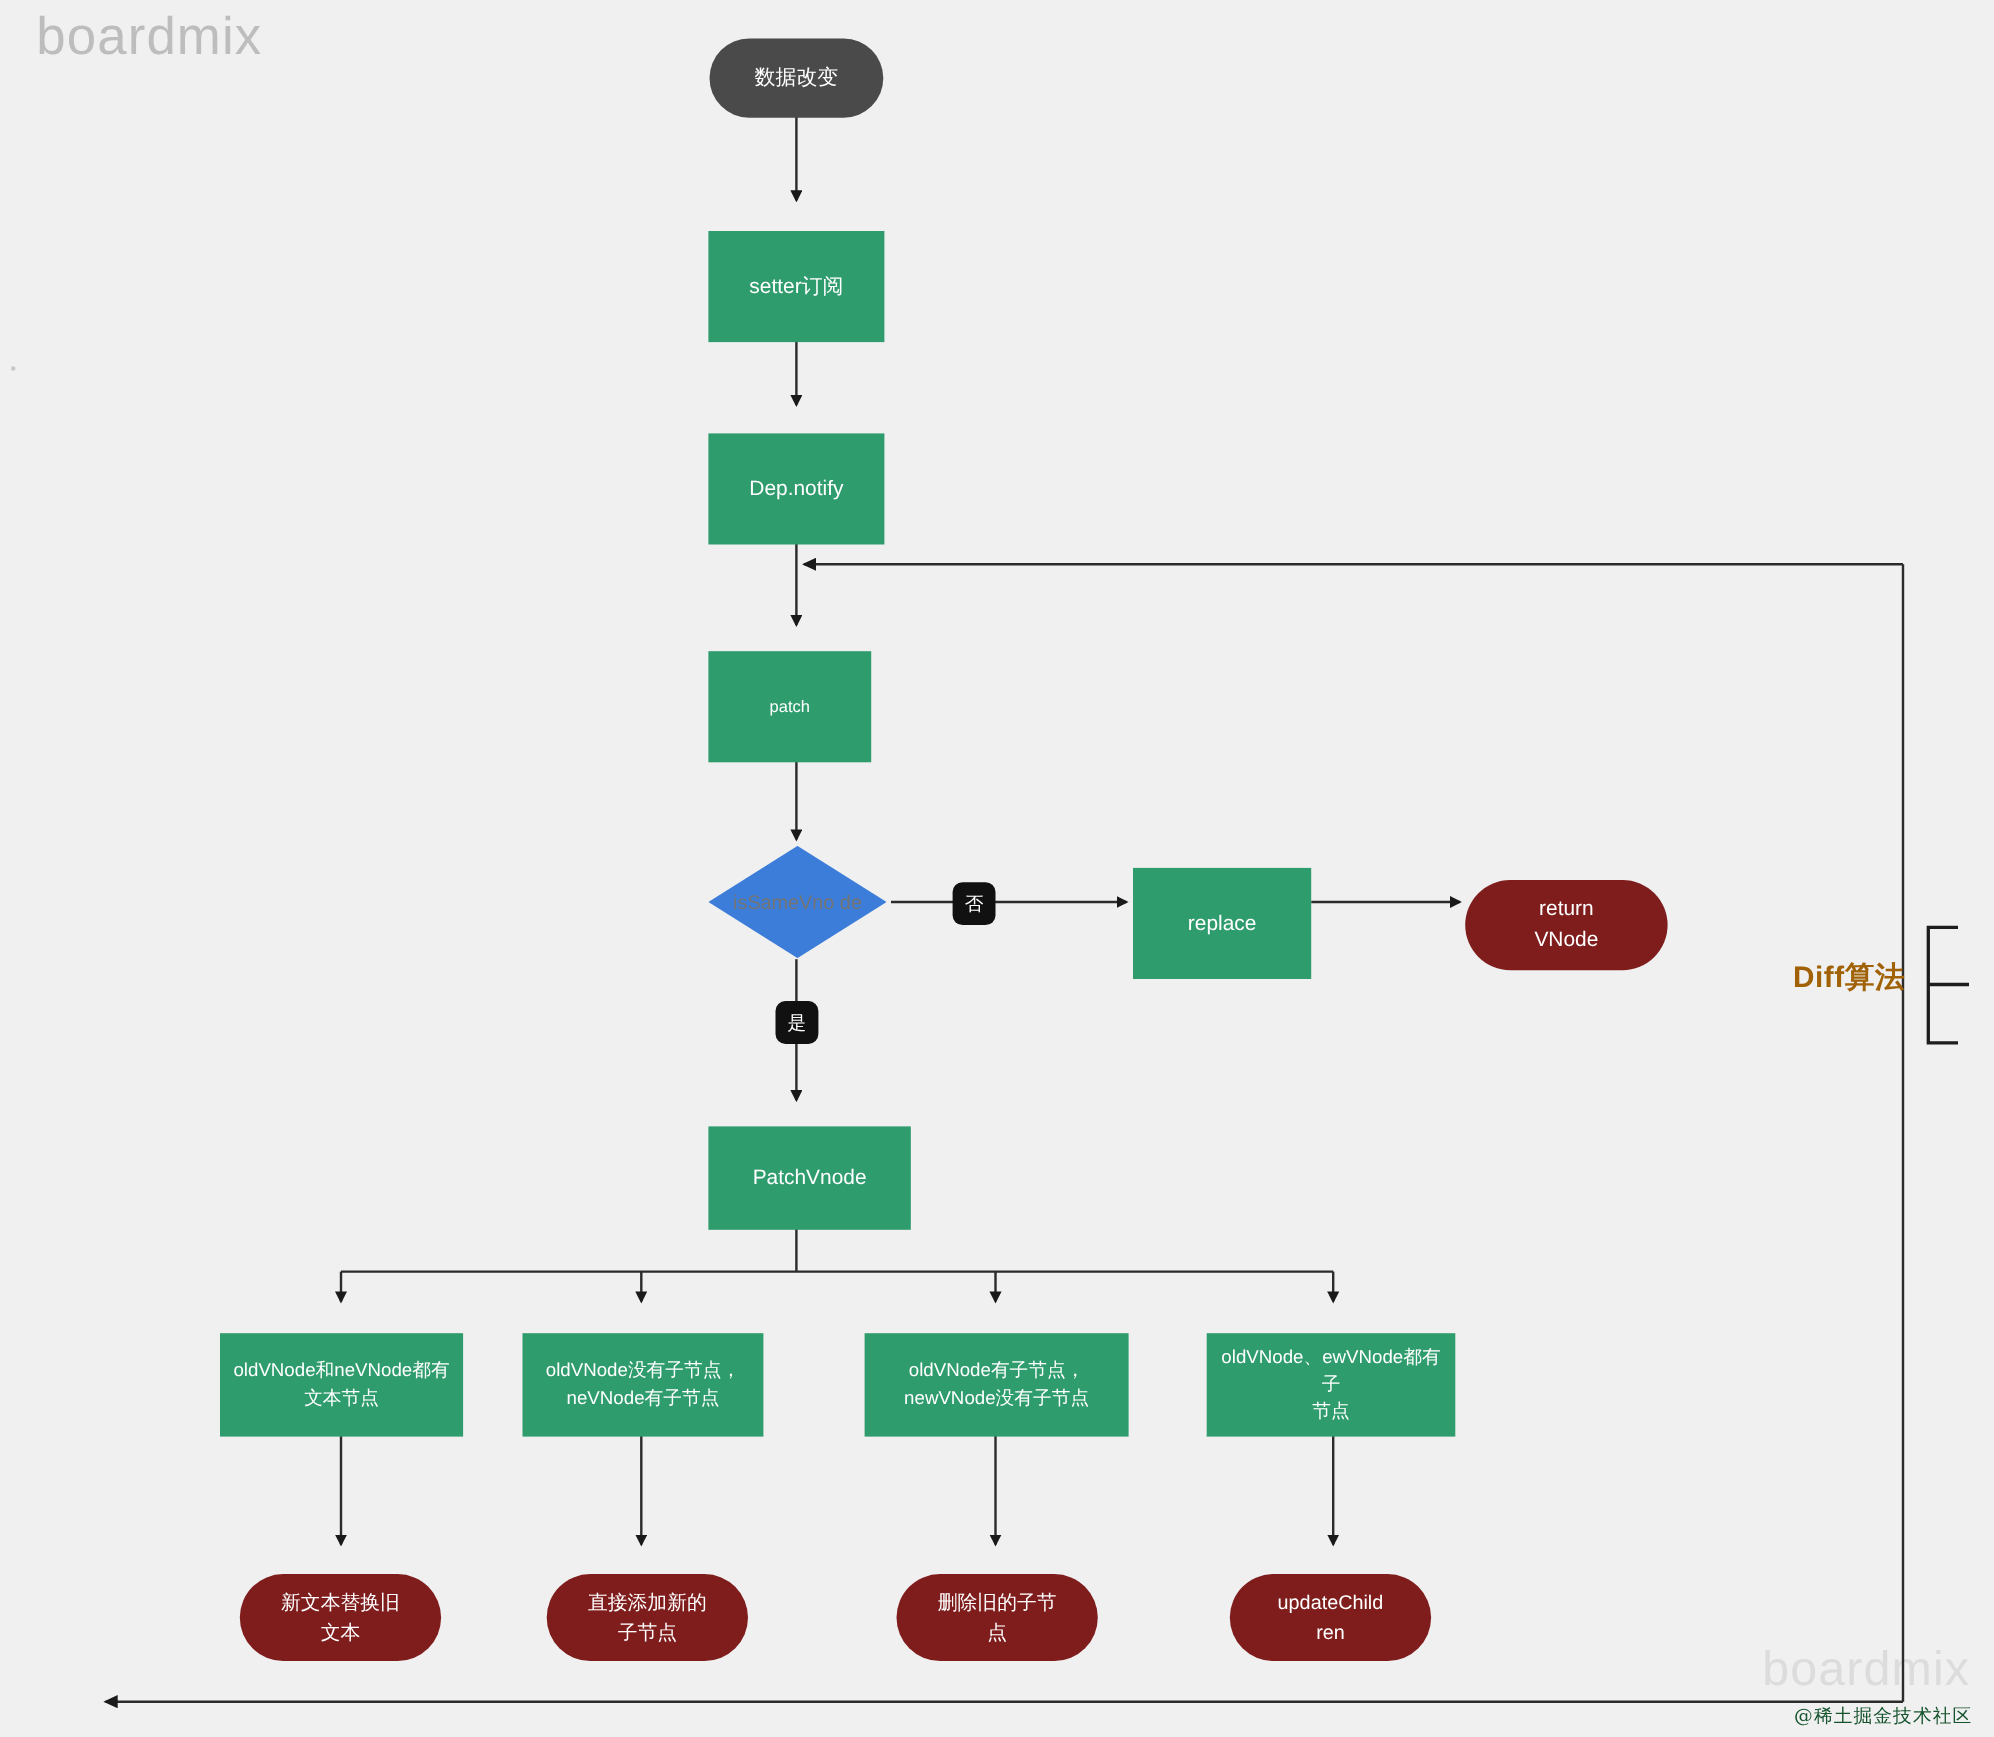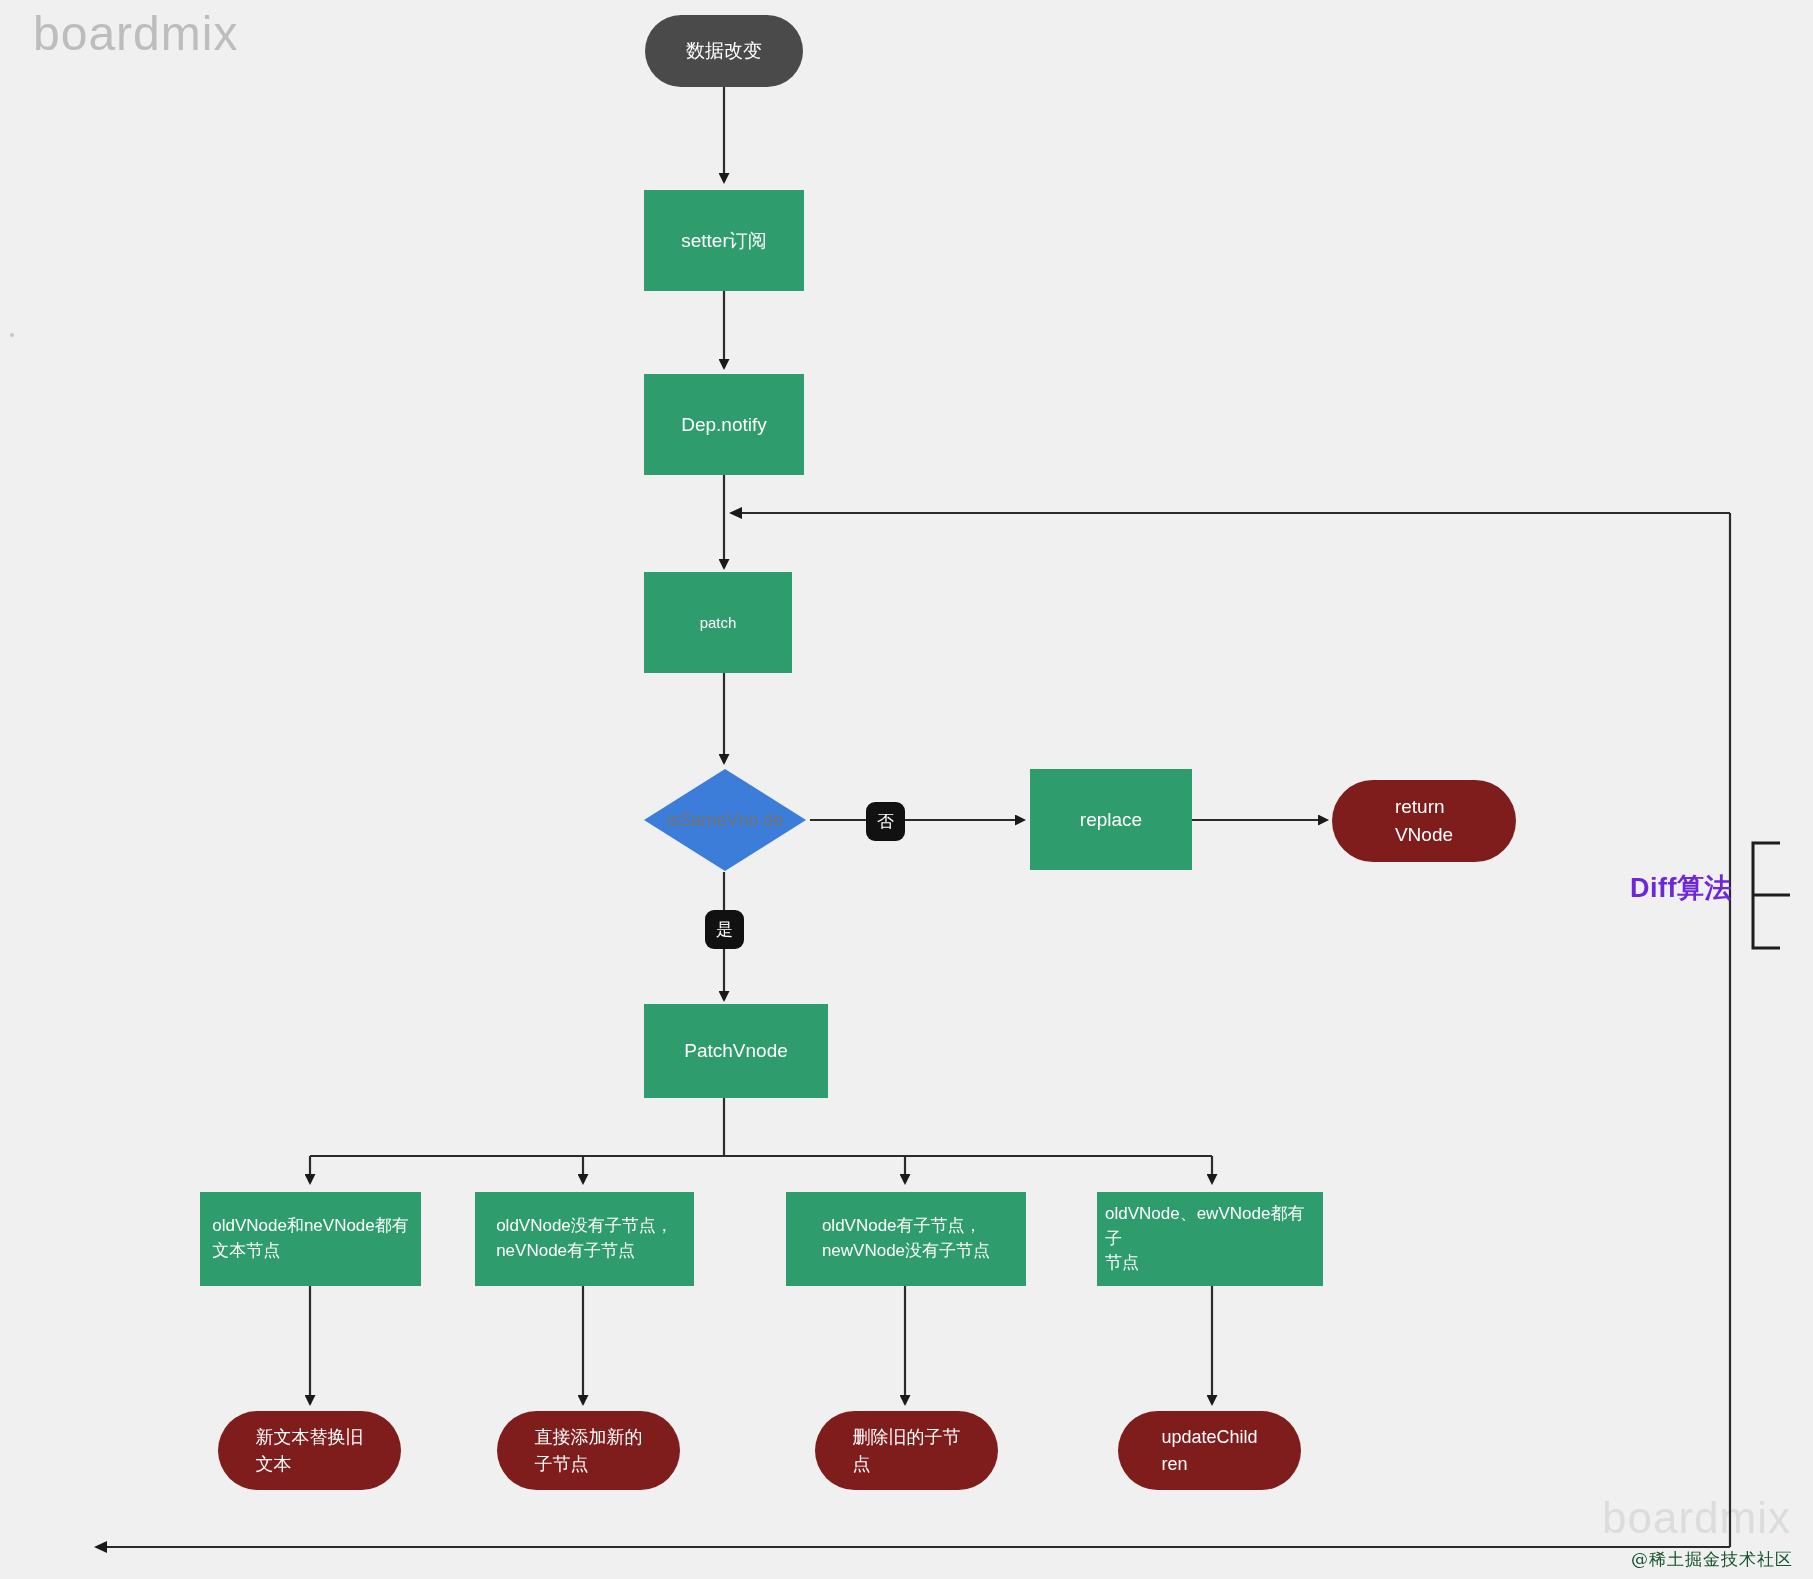--- a/index.html
+++ b/index.html
@@ -6,42 +6,42 @@
   body{
     width:1813px;height:1579px;
     background:#f0f0f0;
     font-family:"Liberation Sans","DejaVu Sans",sans-serif;
     overflow:hidden;
     position:relative;
   }
   #canvas{position:absolute;inset:0;width:1813px;height:1579px;}
   svg.edges{position:absolute;left:0;top:0;width:1813px;height:1579px;pointer-events:none;}
 
-  .node{position:absolute;box-sizing:border-box;display:flex;align-items:center;justify-content:center;text-align:left;color:#ffffff;}
+  .node{position:absolute;box-sizing:border-box;display:flex;align-items:center;justify-content:center;text-align:center;color:#ffffff;margin-top:20px;}
   .node span{display:block;line-height:1.45;padding:0 8px;}
 
   .pill{background:#4a4a4a;border-radius:40px;}
   .pill-black{background:#7f1d1d;border-radius:46px;}
   .rect-green{background:#2f9c6d;}
   .diamond-wrap{position:absolute;}
   .diamond-shape{position:absolute;inset:0;background:#3b7dd8;clip-path:polygon(50% 0,100% 50%,50% 100%,0 50%);}
   .diamond-label{position:absolute;inset:0;display:flex;align-items:center;justify-content:center;color:#737373;text-align:center;line-height:1.45;}
 
   .edge-badge{position:absolute;background:#111111;border-radius:9px;color:#ffffff;
       display:flex;align-items:center;justify-content:center;font-size:17px;}
 
   .wm{position:absolute;color:#bdbdbd;font-weight:300;letter-spacing:1px;user-select:none;}
   .wm-top{left:33px;top:6px;font-size:48px;}
   .wm-bottom{right:22px;bottom:36px;font-size:44px;color:#dcdcdc;}
   .credit{position:absolute;right:20px;bottom:8px;font-size:17px;color:#14532d;
       font-family:"DejaVu Serif","Liberation Serif",serif;letter-spacing:1px;}
 
   .dot{position:absolute;left:10px;top:333px;width:4px;height:4px;background:#c6c6c6;border-radius:50%;}
 
-  .diff-label{position:absolute;color:#6d28d9;font-weight:bold;font-size:27px;
+  .diff-label{position:absolute;color:#a16207;font-weight:bold;font-size:27px;
       left:1630px;top:870px;letter-spacing:0.5px;}
 </style>
 </head>
 <body>
 
 <div id="canvas">
 
   <div class="wm wm-top">boardmix</div>
   <div class="wm wm-bottom">boardmix</div>
   <div class="credit">@稀土掘金技术社区</div>

